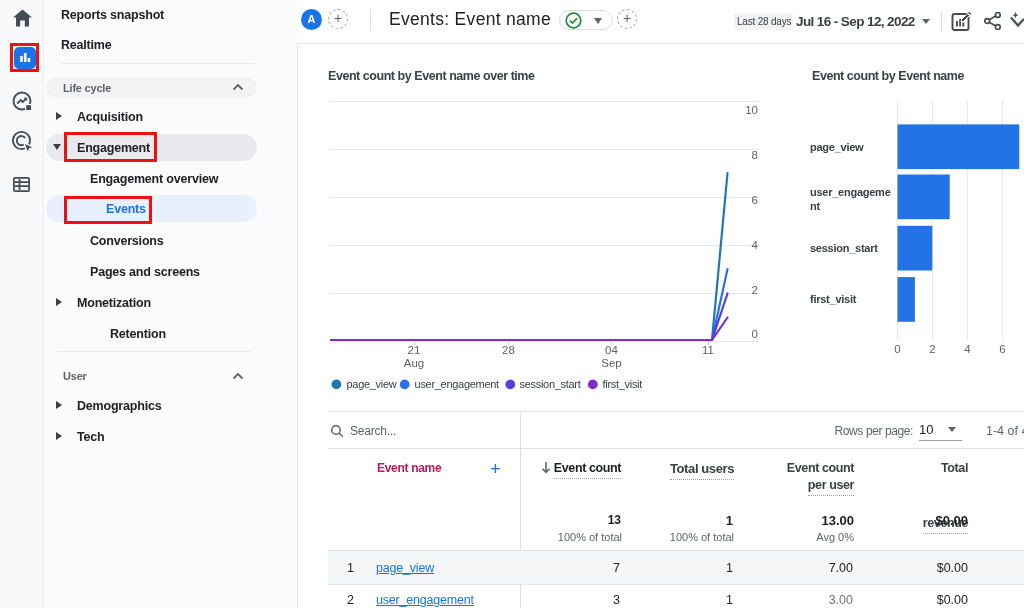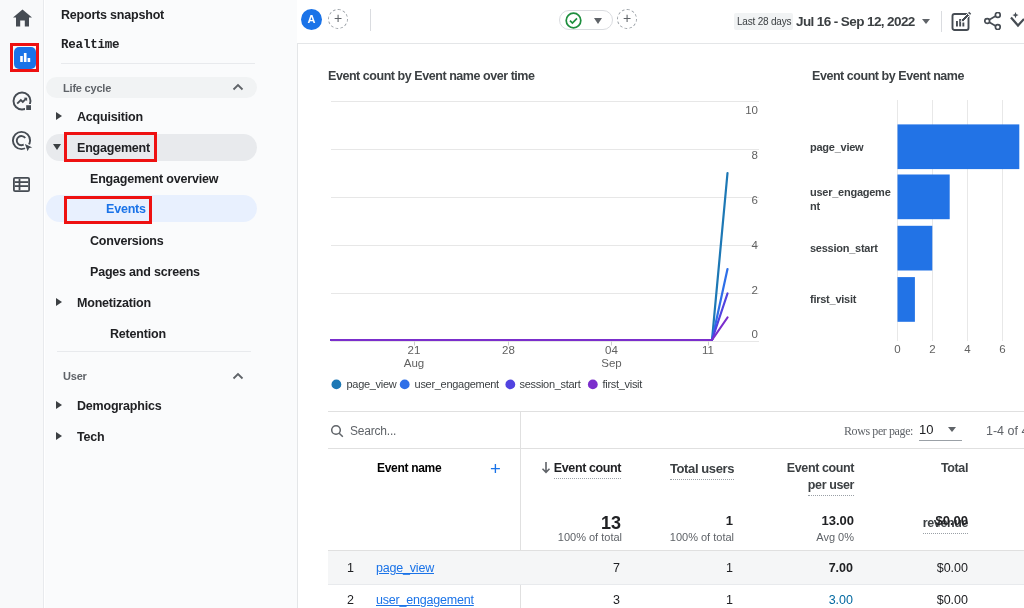--- a/index.html
+++ b/index.html
@@ -51,21 +51,21 @@
     <path d="M12.6 12.6 L16.6 23 L18.5 18.9 L22.8 17.5 Z" fill="#464c53" stroke="#fafbfc" stroke-width="1.3"></path>
   </svg>
   <svg class="abs" style="left:12.5px;top:177px" width="17" height="15" viewBox="0 0 17 15">
     <rect x="0.9" y="0.9" width="15.2" height="13.2" rx="1.2" fill="none" stroke="#464c53" stroke-width="1.8"></rect>
     <rect x="1.8" y="4.2" width="13.4" height="1.8" fill="#464c53"></rect>
     <rect x="1.8" y="8.2" width="13.4" height="1.8" fill="#464c53"></rect>
     <rect x="5.6" y="1.8" width="1.8" height="11.4" fill="#464c53"></rect>
   </svg>
 
   <div class="navitem" style="left:61px;top:8px;">Reports snapshot</div>
-  <div class="navitem" style="left:61px;top:38px;font-family:Liberation Mono, monospace;">Realtime</div>
+  <div class="navitem" style="left:61px;top:38px;">Realtime</div>
   <div class="sep" style="top:63px;left:61px;"></div>
   <div class="pill" style="top:77px;height:21px;border-radius:10.5px;background:#f1f3f4;"></div>
   <div class="navhead" style="left:63px;top:82px;">Life cycle</div>
   <svg class="abs" style="left:232px;top:83px" width="12" height="8" viewBox="0 0 12 8">
       <path d="M1.5 6.5 L6 2 L10.5 6.5" fill="none" stroke="#5f6368" stroke-width="1.8"></path>
     </svg>
   <div class="tri-r" style="left:56px;top:112px;"></div>
   <div class="navitem" style="left:77px;top:110px;">Acquisition</div>
   <div class="pill" style="top:134px;background:#e8eaed;"></div>
   <div class="tri-d" style="left:53px;top:144px;"></div>
@@ -86,20 +86,21 @@
       <path d="M1.5 6.5 L6 2 L10.5 6.5" fill="none" stroke="#5f6368" stroke-width="1.8"></path>
     </svg>
   <div class="tri-r" style="left:56px;top:401px;"></div>
   <div class="navitem" style="left:77px;top:399px;">Demographics</div>
   <div class="tri-r" style="left:56px;top:432px;"></div>
   <div class="navitem" style="left:77px;top:430px;">Tech</div>
 
   <div class="abs" style="left:301px;top:9px;width:21px;height:21px;border-radius:50%;background:#1a73e8;color:#fff;font-size:11px;font-weight:700;text-align:center;line-height:21px;">A</div>
   <div class="abs" style="left:328px;top:9px;width:20px;height:20px;border-radius:50%;border:1.4px dashed #9aa0a6;color:#5f6368;font-size:14px;text-align:center;line-height:17px;">+</div>
   <div class="abs" style="left:370px;top:9px;width:1px;height:22px;background:#dadce0;"></div>
+  <div class="ttext" style="left:389px;top:9px;font-size:17.5px;color:#202124;letter-spacing:0.3px;">Events: Event name</div>
   <div class="abs" style="left:559px;top:10px;width:54px;height:20px;border-radius:10px;border:1px solid #dadce0;"></div>
   <svg class="abs" style="left:565px;top:12px" width="17" height="17" viewBox="0 0 17 17">
     <circle cx="8.5" cy="8.5" r="7.3" fill="none" stroke="#1e8e3e" stroke-width="1.7"></circle>
     <path d="M5 8.6 L7.4 11 L12 6.4" fill="none" stroke="#1e8e3e" stroke-width="1.7"></path>
   </svg>
   <div class="tri-d" style="left:594px;top:18px;border-top-color:#5f6368;"></div>
   <div class="abs" style="left:617px;top:9px;width:20px;height:20px;border-radius:50%;border:1.4px dashed #9aa0a6;color:#5f6368;font-size:14px;text-align:center;line-height:17px;">+</div>
 
   <div class="abs" style="left:733.5px;top:13px;width:59px;height:16.5px;background:#f1f3f4;border-radius:2px;"></div>
   <div class="ttext" style="left:737px;top:16px;font-size:10px;color:#3c4043;font-weight:500;letter-spacing:-0.2px;">Last 28 days</div>
@@ -217,52 +218,52 @@
   <div class="abs" style="left:328px;top:550px;width:696px;height:1px;background:#e0e0e0;"></div>
   <div class="abs" style="left:328px;top:551px;width:696px;height:33px;background:#f5f6f7;"></div>
   <div class="abs" style="left:328px;top:584px;width:696px;height:1px;background:#e8eaed;"></div>
 
   <svg class="abs" style="left:330px;top:424px" width="14" height="14" viewBox="0 0 14 14">
     <circle cx="6" cy="6" r="4.3" fill="none" stroke="#5f6368" stroke-width="1.5"></circle>
     <line x1="9.2" y1="9.2" x2="12.8" y2="12.8" stroke="#5f6368" stroke-width="1.5"></line>
   </svg>
   <div class="ttext" style="left:350px;top:424px;font-size:12px;color:#5f6368;letter-spacing:-0.2px;">Search...</div>
 
-  <div class="ttext" style="right:111px;top:424px;font-size:12px;color:#5f6368;letter-spacing:-0.4px;font-family:Liberation Serif, serif;">Rows per page:</div>
+  <div class="ttext" style="right:111px;top:424px;font-size:12px;color:#5f6368;letter-spacing:-0.4px;">Rows per page:</div>
   <div class="ttext" style="left:919px;top:422px;font-size:13px;color:#202124;">10</div>
   <div class="tri-d" style="left:948px;top:427px;border-top-color:#5f6368;border-top-width:5.5px;border-left-width:4.5px;border-right-width:4.5px;"></div>
   <div class="abs" style="left:919px;top:440px;width:43px;height:1px;background:#9aa0a6;"></div>
   <div class="ttext" style="left:986px;top:424px;font-size:12.5px;color:#5f6368;">1-4 of 4</div>
 
-  <div class="ttext" style="left:377px;top:461px;font-size:12px;color:#000000;font-weight:600;letter-spacing:-0.3px;">Event name</div>
+  <div class="ttext" style="left:377px;top:461px;font-size:12px;color:#be185d;font-weight:600;letter-spacing:-0.3px;">Event name</div>
   <div class="ttext" style="left:490px;top:457.5px;font-size:18.5px;color:#1a73e8;font-weight:500;">+</div>
   <svg class="abs" style="left:540px;top:461px" width="12" height="13" viewBox="0 0 12 13">
     <path d="M6 1 L6 11 M2.5 7.8 L6 11.3 L9.5 7.8" fill="none" stroke="#5f6368" stroke-width="1.6"></path>
   </svg>
   <div class="ttext" style="right:403px;top:461px;font-size:12.5px;color:#202124;font-weight:700;letter-spacing:-0.4px;border-bottom:1.5px dotted #9aa0a6;padding-bottom:3px;">Event count</div>
   <div class="ttext" style="right:290px;top:461px;font-size:13px;color:#3c4043;font-weight:700;letter-spacing:-0.4px;border-bottom:1.5px dotted #9aa0a6;padding-bottom:3px;">Total users</div>
   <div class="ttext" style="right:170px;top:461px;font-size:12.5px;color:#3c4043;font-weight:700;letter-spacing:-0.4px;">Event count</div>
   <div class="ttext" style="right:170px;top:478px;font-size:12.5px;color:#3c4043;font-weight:700;letter-spacing:-0.4px;border-bottom:1.5px dotted #9aa0a6;padding-bottom:3px;">per user</div>
   <div class="ttext" style="right:56px;top:461px;font-size:12.5px;color:#3c4043;font-weight:700;letter-spacing:-0.4px;">Total</div>
   <div class="ttext" style="right:56px;top:478px;font-size:12.5px;color:#3c4043;font-weight:700;letter-spacing:-0.4px;border-bottom:1.5px dotted #9aa0a6;padding-bottom:3px;margin-top:38px;">revenue</div>
 
-  <div class="ttext" style="right:403px;top:513px;font-size:18px;color:#202124;font-weight:700;">13</div>
+  <div class="ttext" style="right:403px;top:513px;font-size:12px;color:#202124;font-weight:700;">13</div>
   <div class="ttext" style="right:402px;top:531px;font-size:11px;color:#5f6368;">100% of total</div>
   <div class="ttext" style="right:291px;top:513px;font-size:13px;color:#202124;font-weight:700;">1</div>
   <div class="ttext" style="right:290px;top:531px;font-size:11px;color:#5f6368;">100% of total</div>
   <div class="ttext" style="right:170px;top:513px;font-size:13px;color:#202124;font-weight:700;">13.00</div>
   <div class="ttext" style="right:170px;top:531px;font-size:11px;color:#5f6368;">Avg 0%</div>
   <div class="ttext" style="right:56px;top:513px;font-size:13px;color:#202124;font-weight:700;">$0.00</div>
 
   <div class="ttext" style="left:347px;top:561px;font-size:12.5px;color:#202124;">1</div>
   <div class="ttext" style="left:376px;top:561px;font-size:12.5px;letter-spacing:-0.2px;color:#1a73e8;text-decoration:underline;">page_view</div>
   <div class="ttext" style="right:404px;top:561px;font-size:12.5px;color:#202124;">7</div>
   <div class="ttext" style="right:291px;top:561px;font-size:12.5px;color:#202124;">1</div>
-  <div class="ttext" style="right:171px;top:561px;font-size:12.5px;color:#202124;font-weight:bold;">7.00</div>
+  <div class="ttext" style="right:171px;top:561px;font-size:12.5px;color:#202124;">7.00</div>
   <div class="ttext" style="right:56px;top:561px;font-size:12.5px;color:#202124;">$0.00</div>
 
   <div class="ttext" style="left:347px;top:593px;font-size:12.5px;color:#202124;">2</div>
   <div class="ttext" style="left:376px;top:593px;font-size:12.5px;letter-spacing:-0.2px;color:#1a73e8;text-decoration:underline;">user_engagement</div>
   <div class="ttext" style="right:404px;top:593px;font-size:12.5px;color:#202124;">3</div>
   <div class="ttext" style="right:291px;top:593px;font-size:12.5px;color:#202124;">1</div>
-  <div class="ttext" style="right:171px;top:593px;font-size:12.5px;color:#0369a1;">3.00</div>
+  <div class="ttext" style="right:171px;top:593px;font-size:12.5px;color:#737373;">3.00</div>
   <div class="ttext" style="right:56px;top:593px;font-size:12.5px;color:#202124;">$0.00</div>
 </div>
 
 </body></html>

